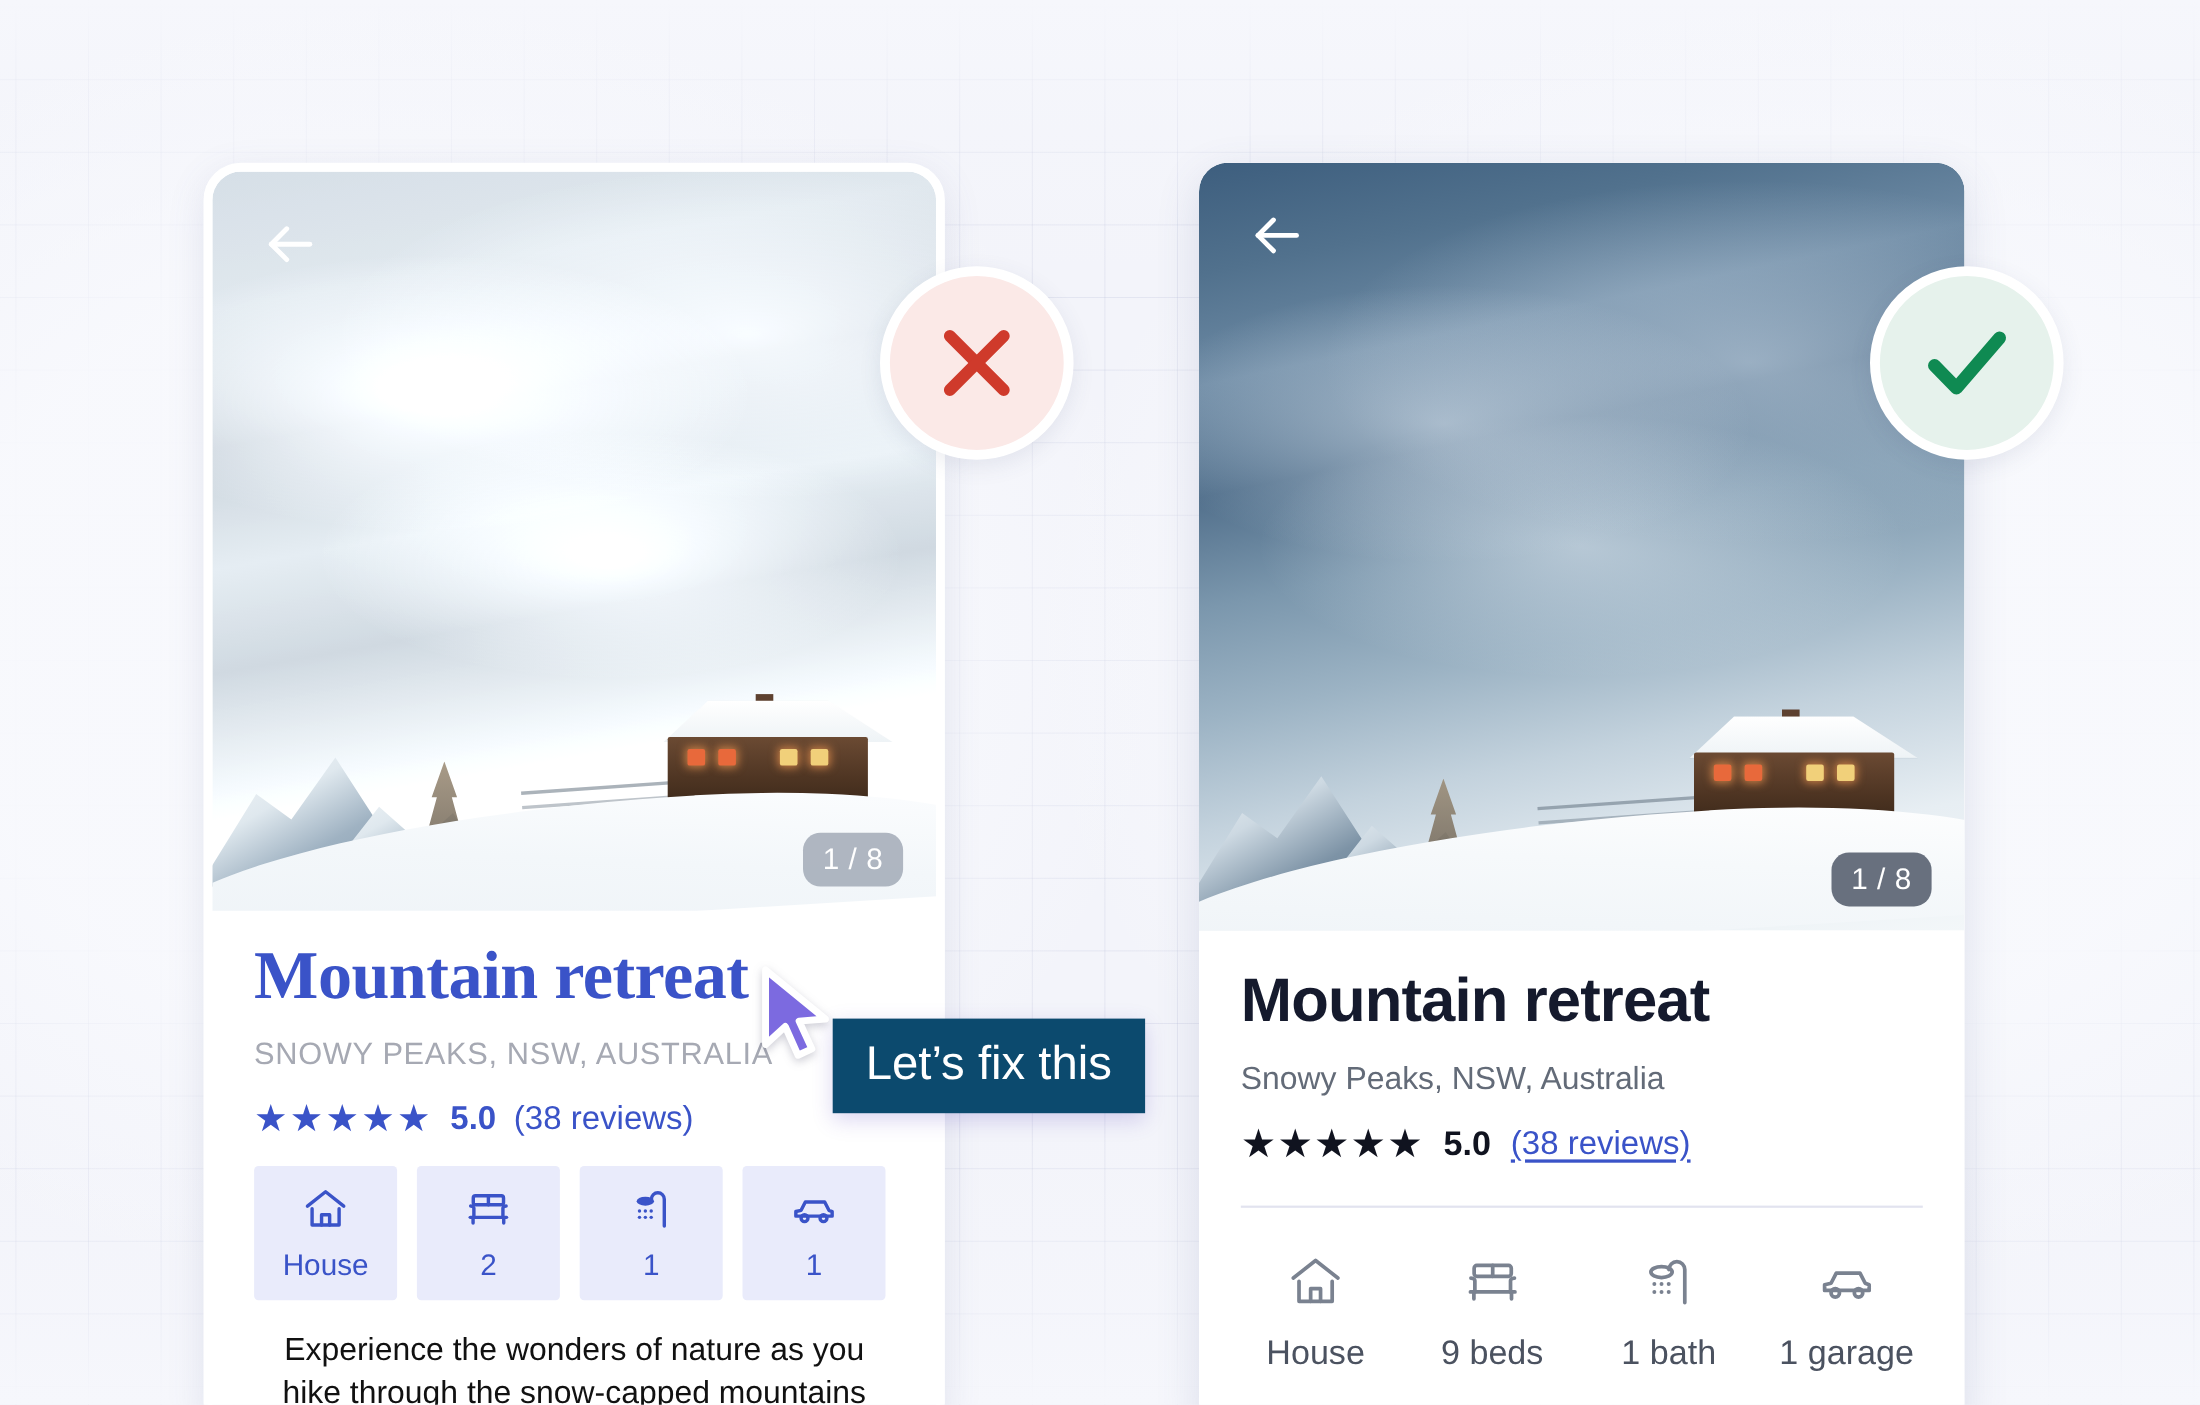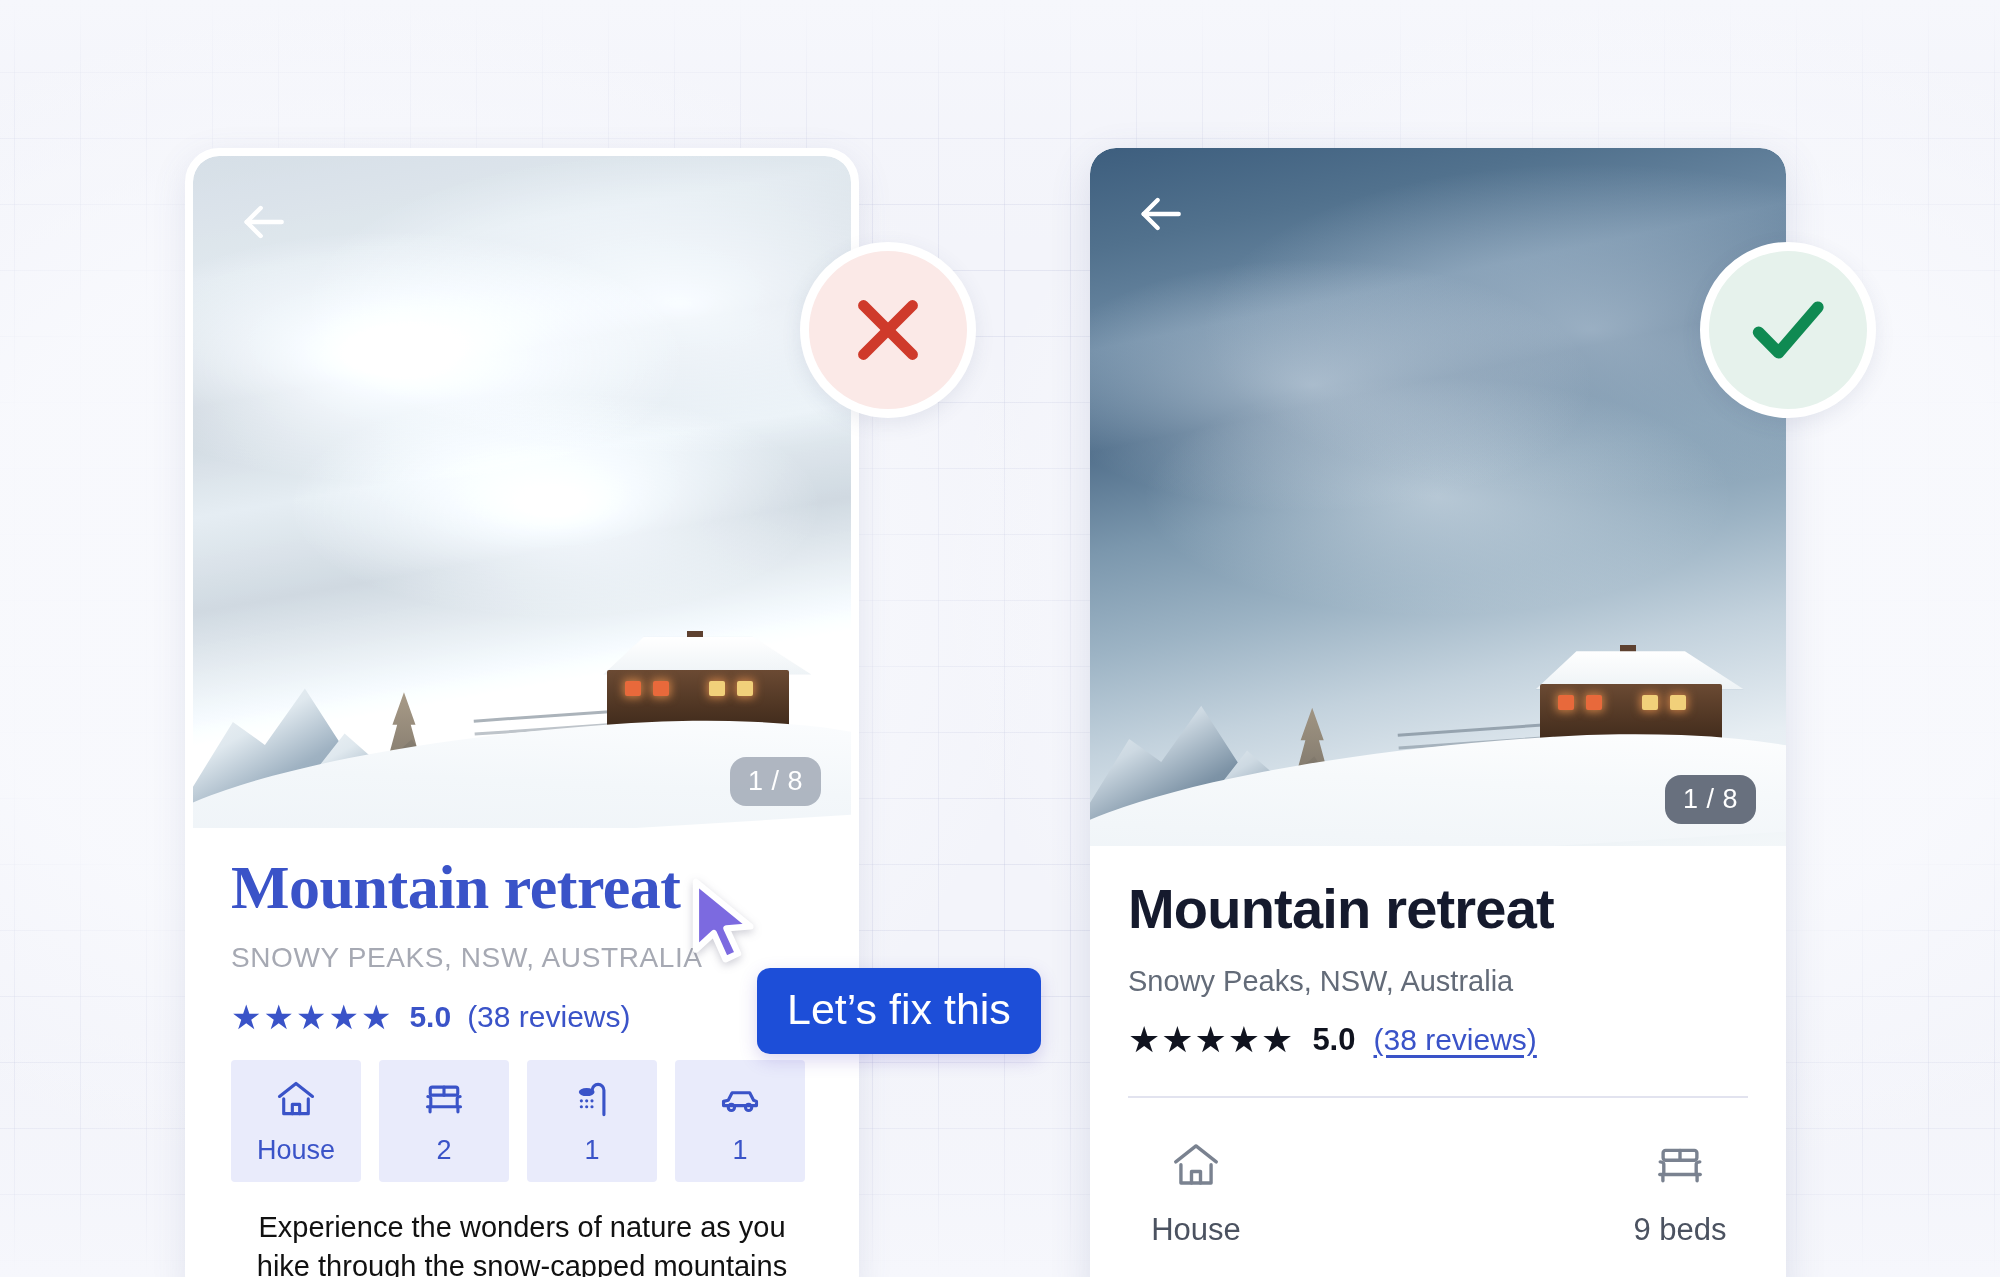--- a/index.html
+++ b/index.html
@@ -321,28 +321,27 @@
     justify-content: center;
     box-shadow: 0 6px 20px rgba(70,80,120,0.10);
   }
   .badge.cross { left: 800px; top: 242px; background: #fbe9e7; }
   .badge.check { left: 1700px; top: 242px; background: #e6f2ec; }
 
   
   .tooltip {
     position: absolute;
     left: 757px;
-    top: 968px;
-    background: #1d4ed8;
+    top: 926px;
+    background: #0c4a6e;
     color: #ffffff;
     font-size: 43px;
     padding: 17px 30px 20px;
     white-space: nowrap;
     box-shadow: 0 6px 18px rgba(90,70,190,0.22);
-    border-radius: 13px;
   }
 
   .cursor {
     position: absolute;
     left: 688px;
     top: 877px;
     width: 74px;
     height: 92px;
     filter: drop-shadow(0 3px 4px rgba(60,60,90,0.25));
     pointer-events: none;
@@ -509,21 +508,42 @@
           <line x1="12" y1="5.5" x2="12" y2="9.9"></line>
           <path d="M3 16.2h18"></path>
           <path d="M3.2 10.6c1.6 0 1.6 1.1 1.6 1.1v4.5"></path>
           <path d="M20.8 10.6c-1.6 0-1.6 1.1-1.6 1.1v4.5"></path>
           <line x1="4.4" y1="16.2" x2="4.4" y2="19"></line>
           <line x1="19.6" y1="16.2" x2="19.6" y2="19"></line>
         </svg>
         <span class="lbl">9 beds</span>
       </div>
 
-
+      <div class="feat">
+        <svg width="54" height="54" viewBox="0 0 24 24" fill="none" stroke-width="1.5" stroke-linecap="round" stroke-linejoin="round">
+          <path d="M18.5 20.5V7.2a3.2 3.2 0 0 0-3.2-3.2h0a3.2 3.2 0 0 0-3.2 3.2"></path>
+          <ellipse cx="9.1" cy="8.2" rx="4.3" ry="2.2"></ellipse>
+          <circle cx="6.2" cy="13" r=".8" fill="#7a8290" stroke="none"></circle>
+          <circle cx="9.1" cy="13" r=".8" fill="#7a8290" stroke="none"></circle>
+          <circle cx="12" cy="13" r=".8" fill="#7a8290" stroke="none"></circle>
+          <circle cx="6.2" cy="16.2" r=".8" fill="#7a8290" stroke="none"></circle>
+          <circle cx="9.1" cy="16.2" r=".8" fill="#7a8290" stroke="none"></circle>
+          <circle cx="12" cy="16.2" r=".8" fill="#7a8290" stroke="none"></circle>
+        </svg>
+        <span class="lbl">1 bath</span>
+      </div>
+
+      <div class="feat">
+        <svg width="54" height="54" viewBox="0 0 24 24" fill="none" stroke-width="1.5" stroke-linecap="round" stroke-linejoin="round">
+          <path d="M3 15.6h18v-2.3l-1.6-.6-2.1-4.1H7.7L5.6 12.7 3 13.3z"></path>
+          <circle cx="7.3" cy="16.6" r="1.7"></circle>
+          <circle cx="16.7" cy="16.6" r="1.7"></circle>
+        </svg>
+        <span class="lbl">1 garage</span>
+      </div>
 
     </div>
   </div>
 </div>
 
 <div class="badge cross">
   <svg width="84" height="84" viewBox="0 0 24 24" fill="none" stroke="#cf3a2b" stroke-width="3.1" stroke-linecap="round">
     <line x1="5" y1="5" x2="19" y2="19"></line>
     <line x1="19" y1="5" x2="5" y2="19"></line>
   </svg>

